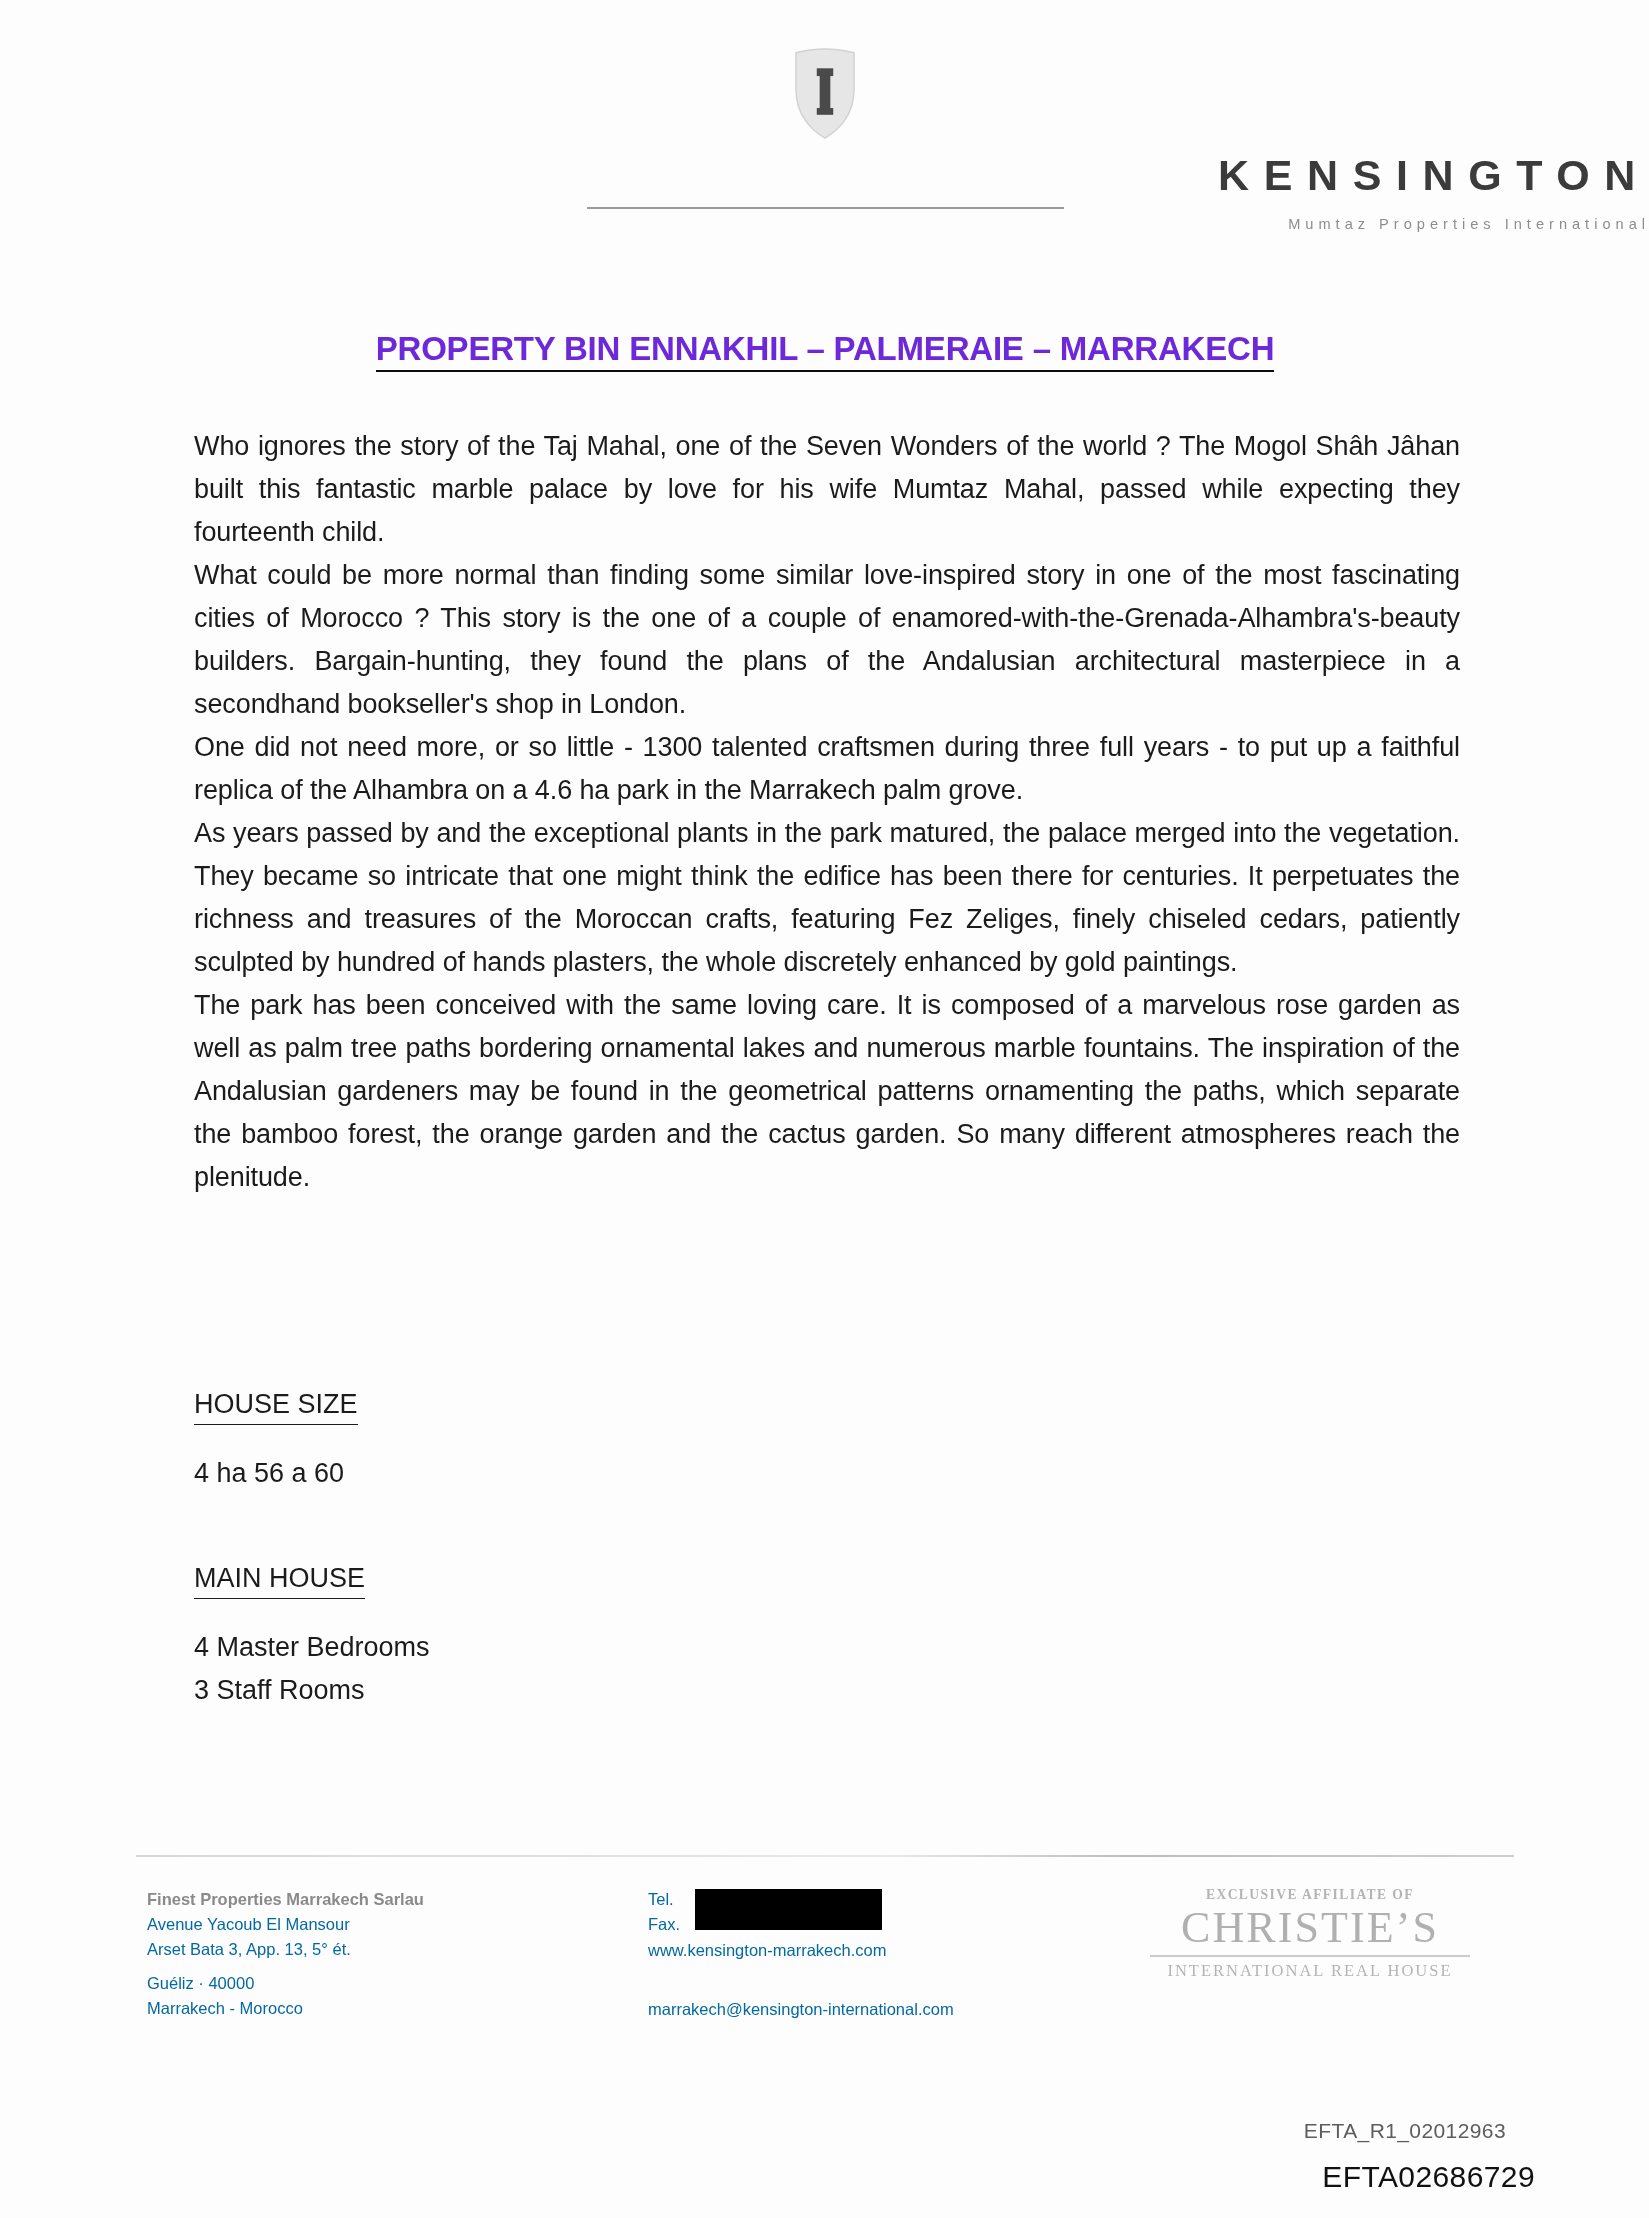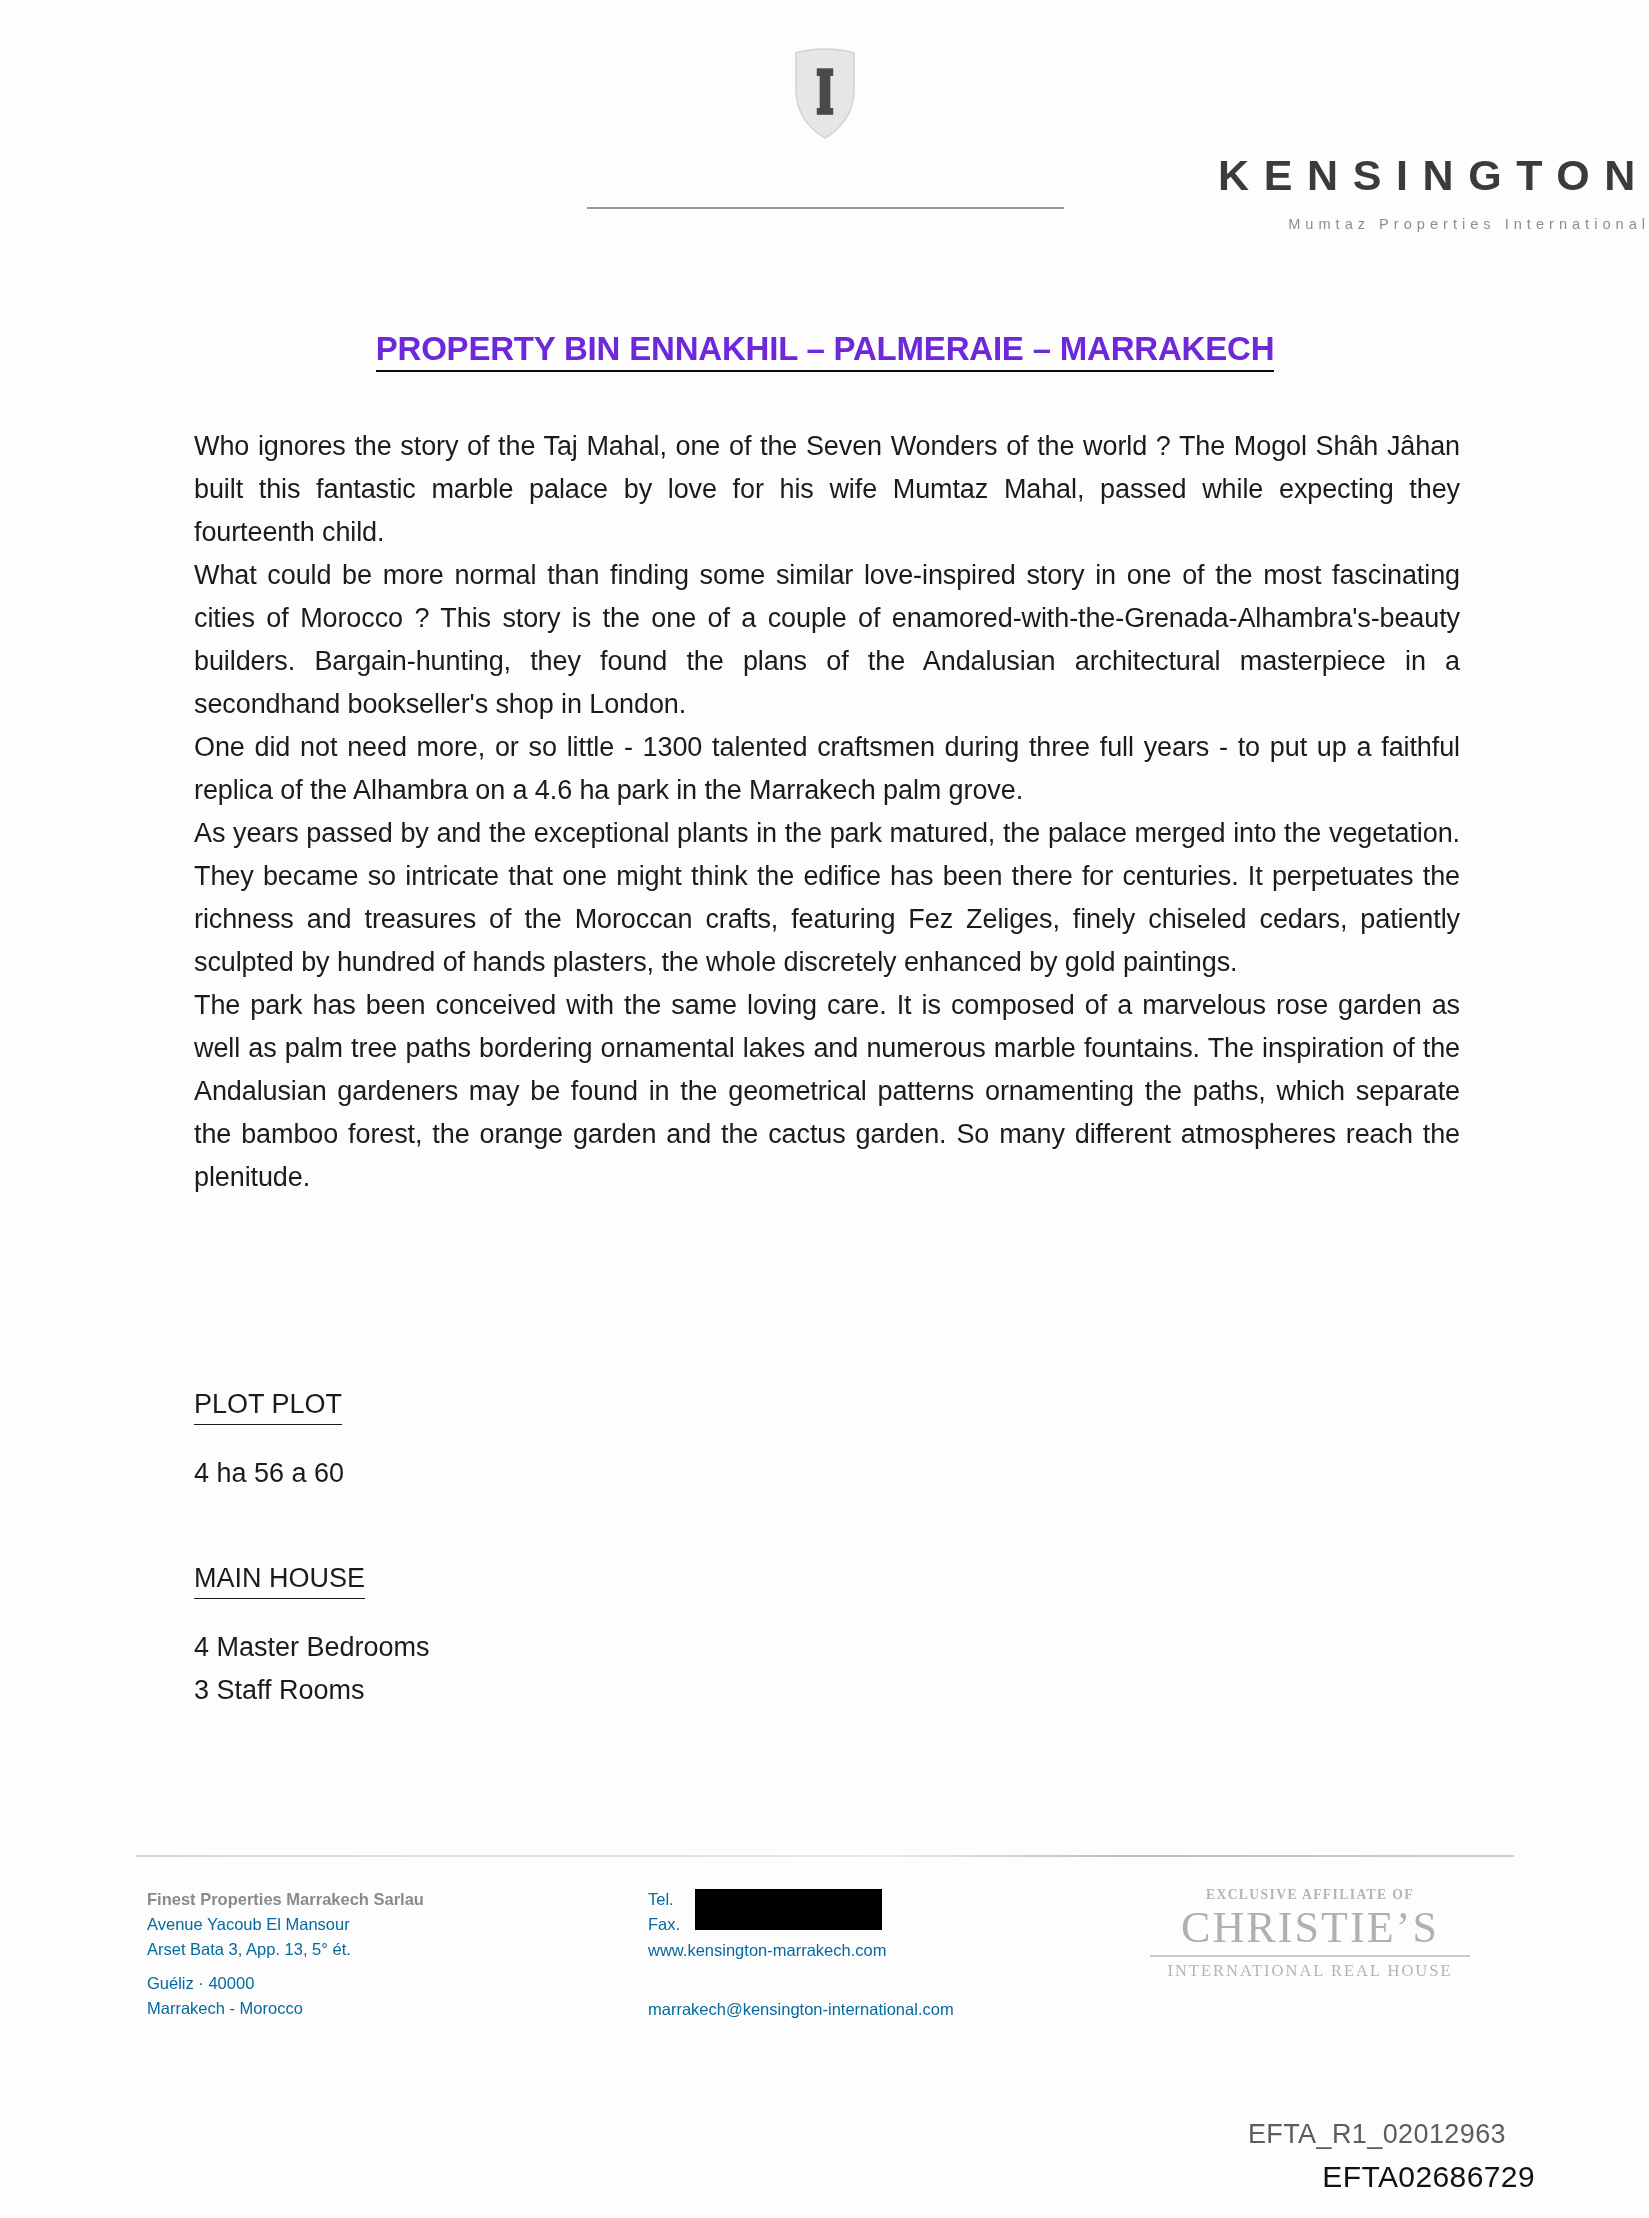--- a/index.html
+++ b/index.html
@@ -212,21 +212,21 @@
     font-size: 16.5px;
     letter-spacing: 2px;
     color: #b4b4b4;
   }
 
   
   .bates-top {
     position: absolute;
     top: 2119px;
     right: 144px;
-    font-size: 27px;
+    font-size: 21px;
     color: #5d5d5d;
     letter-spacing: 0.4px;
   }
   .bates-bottom {
     position: absolute;
     top: 2160px;
     right: 115px;
     font-size: 30px;
     color: #111111;
     letter-spacing: 0.4px;
@@ -259,21 +259,21 @@
 
   <div class="body-copy">
     <p>Who ignores the story of the Taj Mahal, one of the Seven Wonders of the world ? The Mogol Shâh Jâhan built this fantastic marble palace by love for his wife Mumtaz Mahal, passed while expecting they fourteenth child.</p>
     <p>What could be more normal than finding some similar love-inspired story in one of the most fascinating cities of Morocco ? This story is the one of a couple of enamored-with-the-Grenada-Alhambra's-beauty builders. Bargain-hunting, they found the plans of the Andalusian architectural masterpiece in a secondhand bookseller's shop in London.</p>
     <p>One did not need more, or so little - 1300 talented craftsmen during three full years - to put up a faithful replica of the Alhambra on a 4.6 ha park in the Marrakech palm grove.</p>
     <p>As years passed by and the exceptional plants in the park matured, the palace merged into the vegetation. They became so intricate that one might think the edifice has been there for centuries. It perpetuates the richness and treasures of the Moroccan crafts, featuring Fez Zeliges, finely chiseled cedars,  patiently sculpted by hundred of hands plasters, the whole discretely enhanced by gold paintings.</p>
     <p>The park has been conceived with the same loving care. It is composed of a marvelous rose garden as well as palm tree paths bordering ornamental lakes and numerous marble fountains. The inspiration of the Andalusian gardeners may be found in the geometrical patterns ornamenting the paths, which separate the bamboo forest, the orange garden and the cactus garden. So many different atmospheres reach the plenitude.</p>
   </div>
 
   <div class="section" id="plot-size-section">
-    <div class="sect-head">PLOT PLOT</div>
+    <div class="sect-head">HOUSE SIZE</div>
     <div class="sect-body">
       <div>4 ha 56 a 60</div>
     </div>
   </div>
 
   <div class="section" id="main-house-section">
     <div class="sect-head">MAIN HOUSE</div>
     <div class="sect-body">
       <div>4 Master Bedrooms</div>
       <div>3 Staff Rooms</div>

